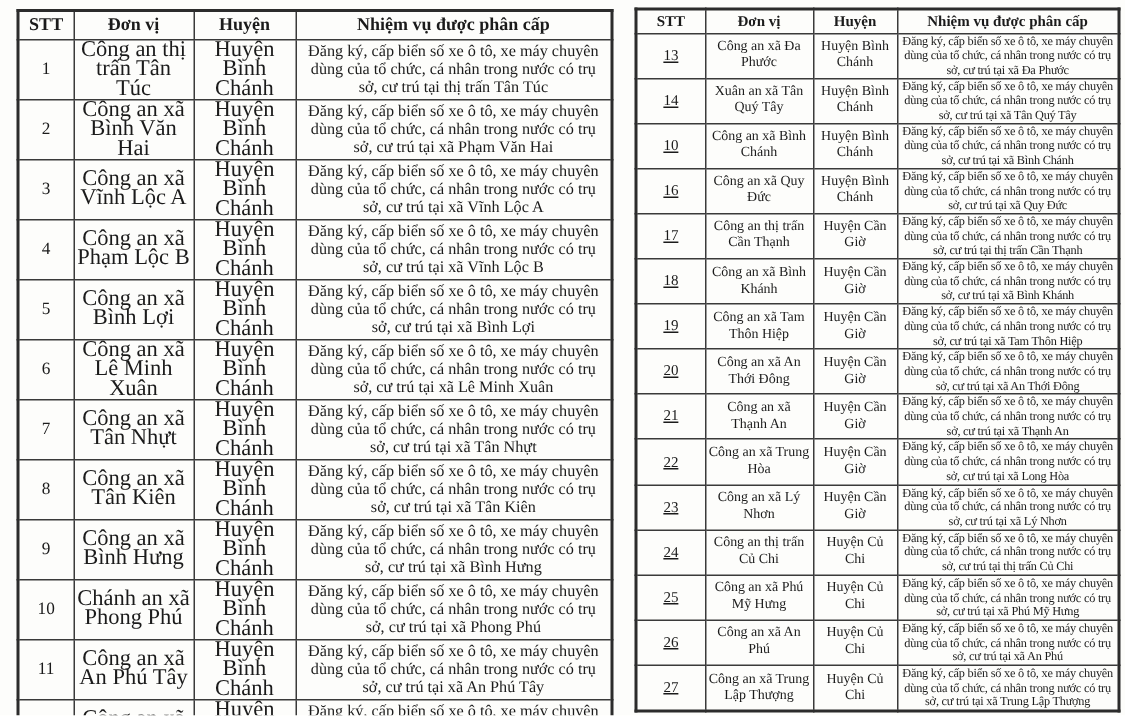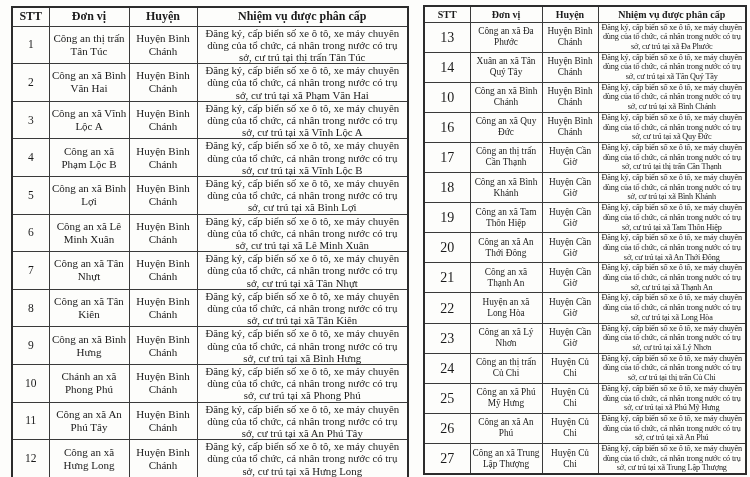--- a/index.html
+++ b/index.html
@@ -37,34 +37,34 @@
   }
   
   .t-left { left: 11px; top: 6px; width: 396px; }
   .t-left col.c-stt   { width: 37px; }
   .t-left col.c-donvi { width: 80px; }
   .t-left col.c-huyen { width: 68px; }
   .t-left col.c-task  { width: 211px; }
   .t-left thead tr { height: 19px; }
   .t-left th { font-size: 12px; font-weight: bold; }
   .t-left tbody tr { height: 37px; }
-  .t-left td { font-size: 11px; line-height: 13px; }
+  .t-left td { font-size: 15px; line-height: 13px; }
   .t-left td.cell-stt { font-size: 11.5px; }
   .t-left td.cell-nhiem_vu { font-size: 10.8px; line-height: 12.2px; padding: 0 3px; }
   
   .t-right { left: 423px; top: 5px; width: 322px; }
   .t-right col.c-stt   { width: 46px; }
   .t-right col.c-donvi { width: 72px; }
   .t-right col.c-huyen { width: 56px; }
   .t-right col.c-task  { width: 148px; }
   .t-right thead tr { height: 16px; }
   .t-right th { font-size: 10px; font-weight: bold; }
   .t-right tbody tr { height: 30px; }
   .t-right td { font-size: 9.3px; line-height: 11px; }
-  .t-right td.cell-stt { font-size: 14px; }
+  .t-right td.cell-stt { font-size: 10px; text-decoration: underline; }
   .t-right td.cell-nhiem_vu { font-size: 8.2px; line-height: 9.7px; letter-spacing: -0.15px; padding: 0 2px; }
 </style>
 </head>
 <body>
 
 <div class="page">
 
   <table class="doc-table t-left">
     <colgroup>
       <col class="c-stt">
@@ -221,21 +221,21 @@
           <td class="cell-nhiem_vu">Đăng ký, cấp biển số xe ô tô, xe máy chuyên dùng của tổ chức, cá nhân trong nước có trụ sở, cư trú tại xã An Thới Đông</td>
         </tr>
         <tr>
           <td class="cell-stt">21</td>
           <td class="cell-don_vi">Công an xã Thạnh An</td>
           <td class="cell-huyen">Huyện Cần Giờ</td>
           <td class="cell-nhiem_vu">Đăng ký, cấp biển số xe ô tô, xe máy chuyên dùng của tổ chức, cá nhân trong nước có trụ sở, cư trú tại xã Thạnh An</td>
         </tr>
         <tr>
           <td class="cell-stt">22</td>
-          <td class="cell-don_vi">Huyện an xã Long Hòa</td>
+          <td class="cell-don_vi">Công an xã Trung Hòa</td>
           <td class="cell-huyen">Huyện Cần Giờ</td>
           <td class="cell-nhiem_vu">Đăng ký, cấp biển số xe ô tô, xe máy chuyên dùng của tổ chức, cá nhân trong nước có trụ sở, cư trú tại xã Long Hòa</td>
         </tr>
         <tr>
           <td class="cell-stt">23</td>
           <td class="cell-don_vi">Công an xã Lý Nhơn</td>
           <td class="cell-huyen">Huyện Cần Giờ</td>
           <td class="cell-nhiem_vu">Đăng ký, cấp biển số xe ô tô, xe máy chuyên dùng của tổ chức, cá nhân trong nước có trụ sở, cư trú tại xã Lý Nhơn</td>
         </tr>
         <tr>

